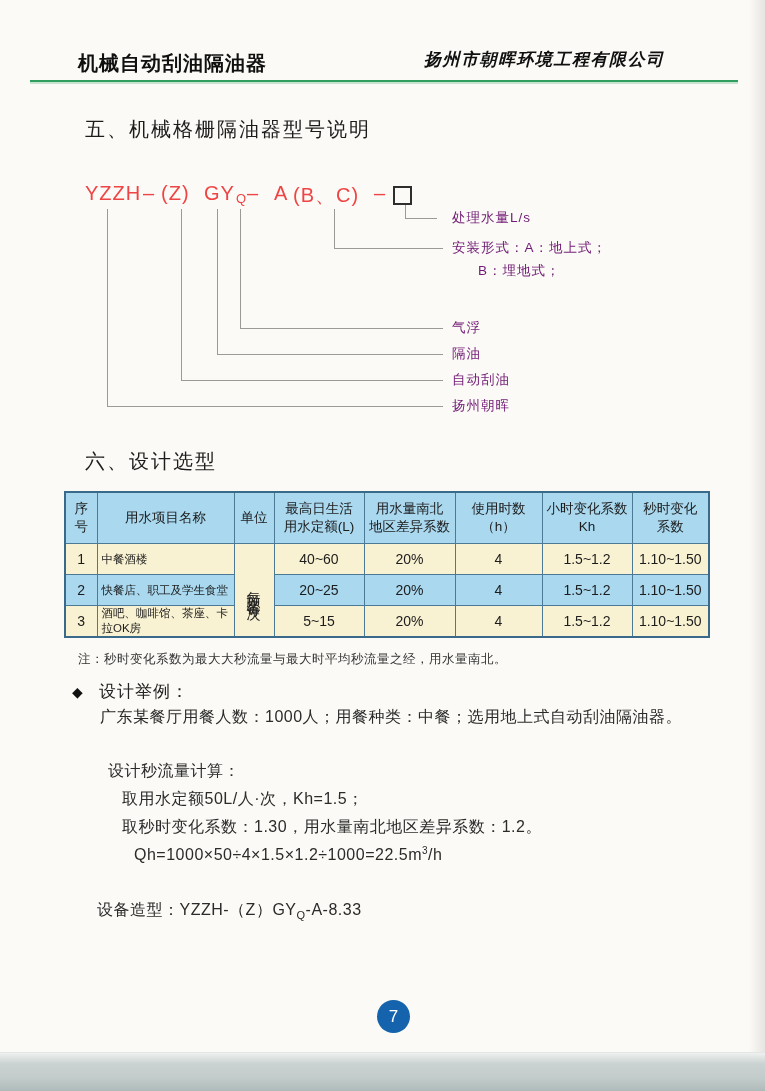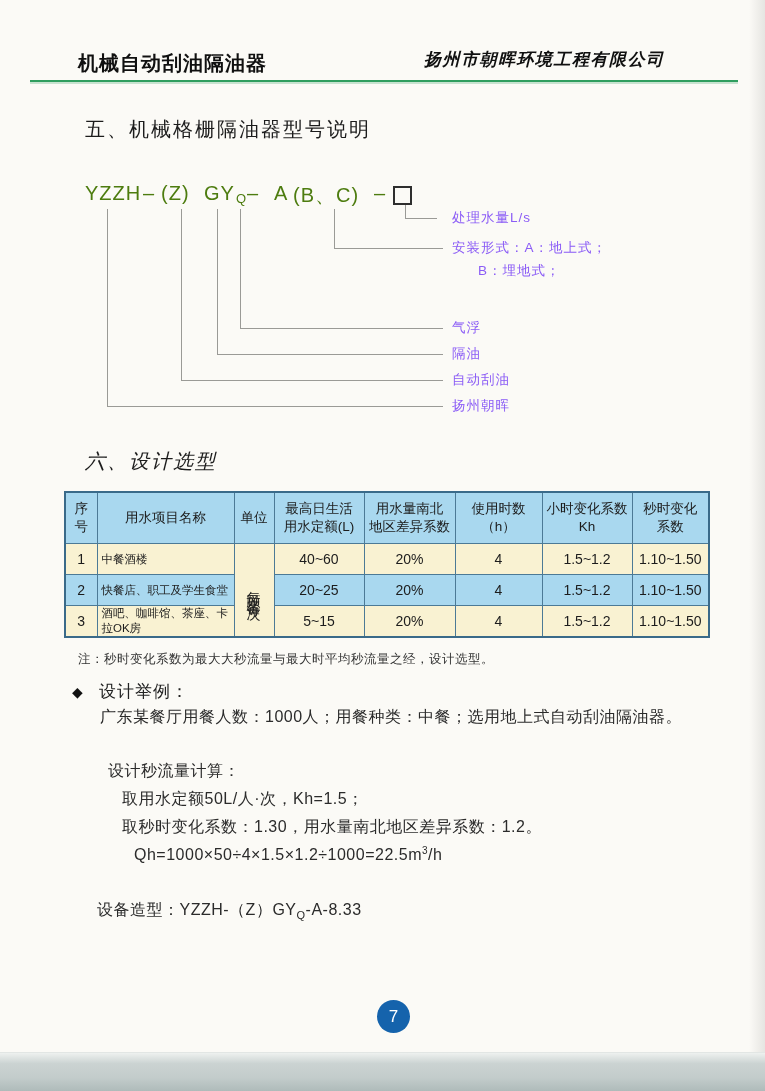--- a/index.html
+++ b/index.html
@@ -16,30 +16,30 @@
   
   .header-title{position:absolute;left:78px;top:50px;font-family:"Liberation Serif",serif;
     font-weight:bold;font-size:20px;letter-spacing:1px;color:#101010;}
   .header-company{position:absolute;left:424px;top:48px;font-family:"DejaVu Serif",serif;
     font-style:italic;font-weight:bold;font-size:17px;letter-spacing:1.5px;color:#101010;}
   .green-rule{position:absolute;left:30px;top:80px;width:708px;height:2px;
     background:#2F9E5F;box-shadow:0 2px 0 rgba(47,158,95,0.25);}
   
   .sec-heading{position:absolute;font-size:20px;letter-spacing:2px;color:#1c1c1c;}
   .h-model{left:85px;top:116px;font-family:Liberation Mono, monospace;}
-  .h-design{left:85px;top:448px;font-style:italic;}
+  .h-design{left:85px;top:448px;}
   
-  .seg{position:absolute;top:182px;font-size:20px;color:#4d7c0f;letter-spacing:1px;}
+  .seg{position:absolute;top:182px;font-size:20px;color:#ef4444;letter-spacing:1px;}
   .seg-q{top:191px;font-size:13px;}
   .seg-box{position:absolute;left:393px;top:186px;width:15px;height:15px;
     border:2px solid #2e2e2e;background:transparent;}
   .dline{position:absolute;background:#9a9a96;}
   .vline{width:1px;}
   .hline{height:1px;}
-  .dlabel{position:absolute;left:452px;font-size:13.5px;color:#8b5cf6;
+  .dlabel{position:absolute;left:452px;font-size:13.5px;color:#701a75;
     transform:translateY(-50%);letter-spacing:1px;white-space:nowrap;}
   
   .design-table{position:absolute;left:64px;top:491px;width:644px;
     border-collapse:collapse;table-layout:fixed;
     border:2px solid #3A6A89;}
   .design-table th,.design-table td{border:1px solid #4C7A96;padding:0 2px;}
   .design-table th{background:#A9D8EF;height:50px;font-weight:normal;
     font-size:13.5px;line-height:1.35;white-space:pre-line;text-align:center;color:#1c1c1c;}
   .design-table td{height:30px;text-align:center;font-size:14px;color:#1c1c1c;}
   .row-cream td{background:#F9F2D2;}
@@ -168,21 +168,21 @@
         <td class="cell-name">酒吧、咖啡馆、茶座、卡拉OK房</td>
         <td>5~15</td>
         <td>20%</td>
         <td>4</td>
         <td>1.5~1.2</td>
         <td>1.10~1.50</td>
       </tr>
     </tbody>
   </table>
 
-  <div class="note">注：秒时变化系数为最大大秒流量与最大时平均秒流量之经，设计选型。</div>
+  <div class="note">注：秒时变化系数为最大大秒流量与最大时平均秒流量之经，用水量南北。</div>
 
   <div class="bullet">◆</div>
   <div class="ex-heading">设计举例：</div>
 
   <div class="para p1">广东某餐厅用餐人数：1000人；用餐种类：中餐；选用地上式自动刮油隔油器。</div>
   <div class="para p3">设计秒流量计算：</div>
   <div class="para p4">取用水定额50L/人·次，Kh=1.5；</div>
   <div class="para p5">取秒时变化系数：1.30，用水量南北地区差异系数：1.2。</div>
   <div class="para p6"><span>Qh=1000×50÷4×1.5×1.2÷1000=22.5m</span><sup>3</sup><span>/h</span></div>
   <div class="para p8"><span>设备造型：YZZH-（Z）GY</span><sub>Q</sub><span>-A-8.33</span></div>

